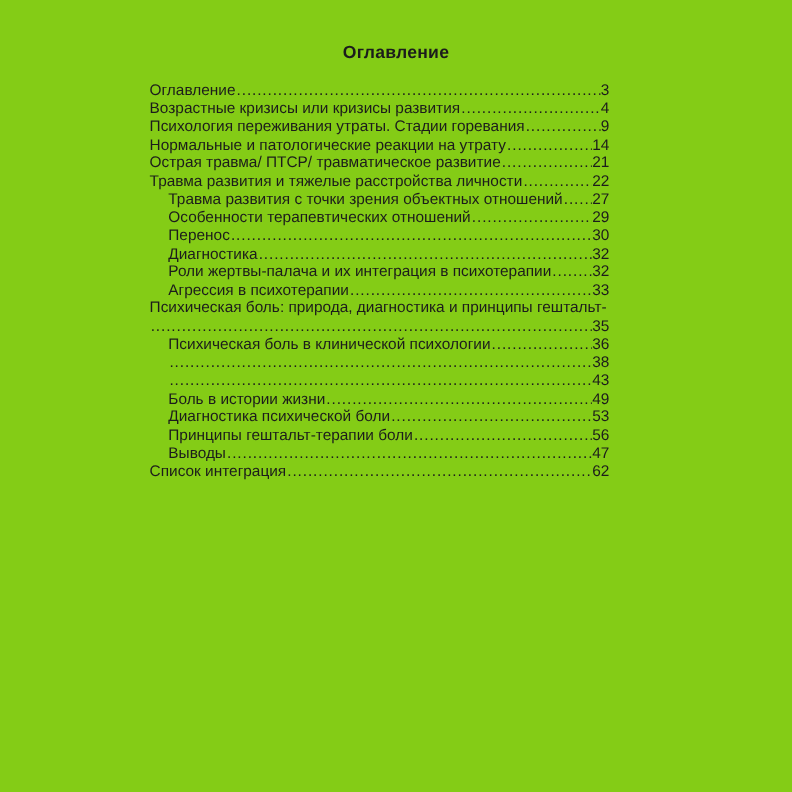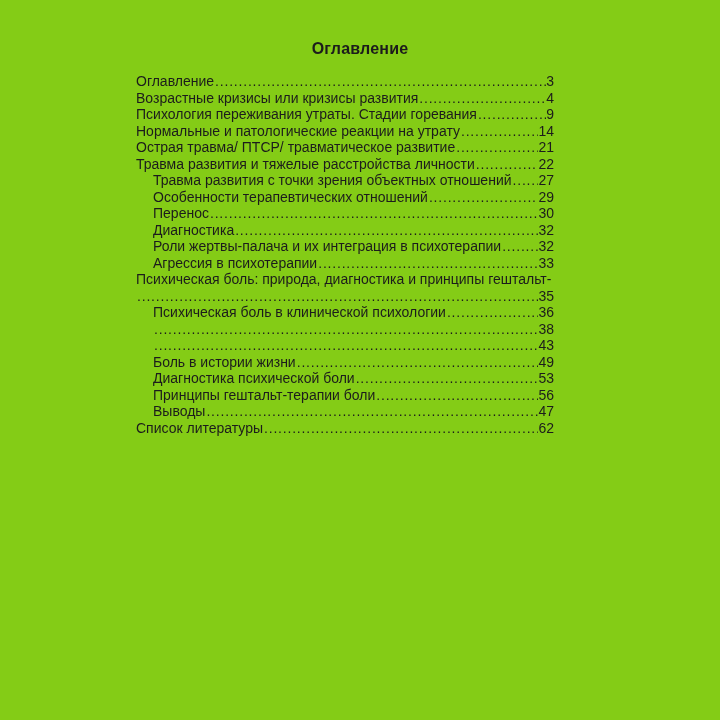--- a/index.html
+++ b/index.html
@@ -150,18 +150,18 @@
     <span class="label">Принципы гештальт-терапии боли</span>
     <span class="leader">....................................................................................................................................................................................................................................................................</span>
     <span class="pagenum">56</span>
   </div>
       <div class="row indent1">
     <span class="label">Выводы</span>
     <span class="leader">....................................................................................................................................................................................................................................................................</span>
     <span class="pagenum">47</span>
   </div>
       <div class="row">
-    <span class="label">Список литературы</span>
+    <span class="label">Список интеграция</span>
     <span class="leader">....................................................................................................................................................................................................................................................................</span>
     <span class="pagenum">62</span>
   </div>
     </div>
 </div>
 
 </body></html>

